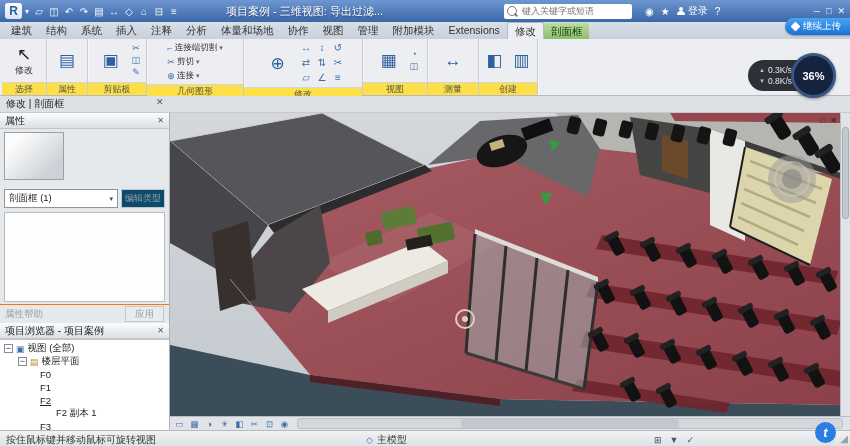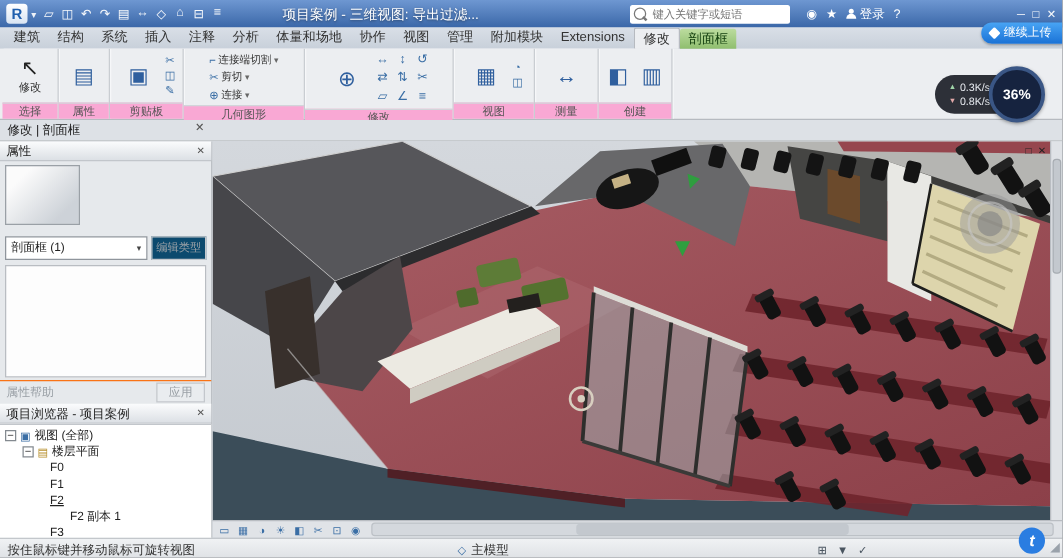--- a/index.html
+++ b/index.html
@@ -28,21 +28,21 @@
   .tabrow{height:17px;background:linear-gradient(#d9dfe7,#c8d0da);display:flex;align-items:flex-end;padding-left:4px;}
   .tab{font-size:10.5px;color:#333;line-height:17px;padding:0 7px;white-space:nowrap;cursor:default;}
   .tab.active{background:#ecee f0;}
   .tab.active{background:#eceef1;border:1px solid #b6bac0;border-bottom:0;border-radius:2px 2px 0 0;line-height:16px;}
   .tab.ctx{background:linear-gradient(#bcdc9f,#8fbe6e);color:#14400f;border-radius:2px 2px 0 0;line-height:16px;}
 
   
   .ribbon{height:56px;background:#eceef1;border-bottom:1px solid #b6bac0;display:flex;align-items:stretch;padding-left:2px;}
   .rpanel{display:flex;flex-direction:column;border-right:1px solid #c9cdd2;box-shadow:1px 0 0 #f6f7f9;}
   .rbody{flex:1;display:flex;align-items:center;justify-content:center;padding:2px 4px;gap:4px;}
-  .rlabel{height:12px;font-size:9px;color:#555;text-align:center;line-height:12px;background:#f9a8d4;border-top:1px solid #d2d5da;white-space:nowrap;padding:0 3px;}
+  .rlabel{height:12px;font-size:9px;color:#555;text-align:center;line-height:12px;background:#fde047;border-top:1px solid #d2d5da;white-space:nowrap;padding:0 3px;}
   .bigbtn{display:flex;flex-direction:column;align-items:center;justify-content:center;width:34px;font-size:9px;color:#333;cursor:default;}
   .bigbtn .bicon{font-size:17px;line-height:19px;color:#2f5f9e;}
   .bigbtn .bicon.dark{color:#222;}
   .smallcol{display:flex;flex-direction:column;gap:1px;}
   .smallcol span{font-size:9px;color:#3a6ea5;text-align:center;line-height:11px;}
   .geom{display:flex;flex-direction:column;justify-content:center;gap:1px;}
   .grow{display:flex;align-items:center;gap:2px;font-size:8.5px;color:#333;height:13px;white-space:nowrap;}
   .grow .gi{font-size:9px;color:#3a6ea5;}
   .grow .ga{font-size:7px;color:#666;}
   .mgrid{display:grid;grid-template-columns:repeat(3,15px);grid-auto-rows:14px;gap:1px;}

